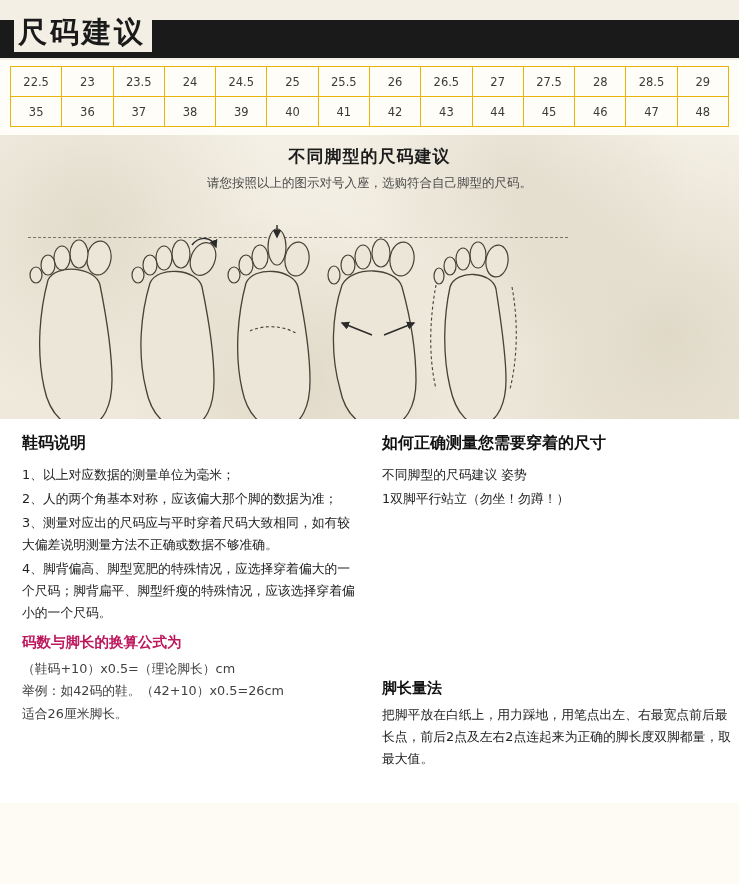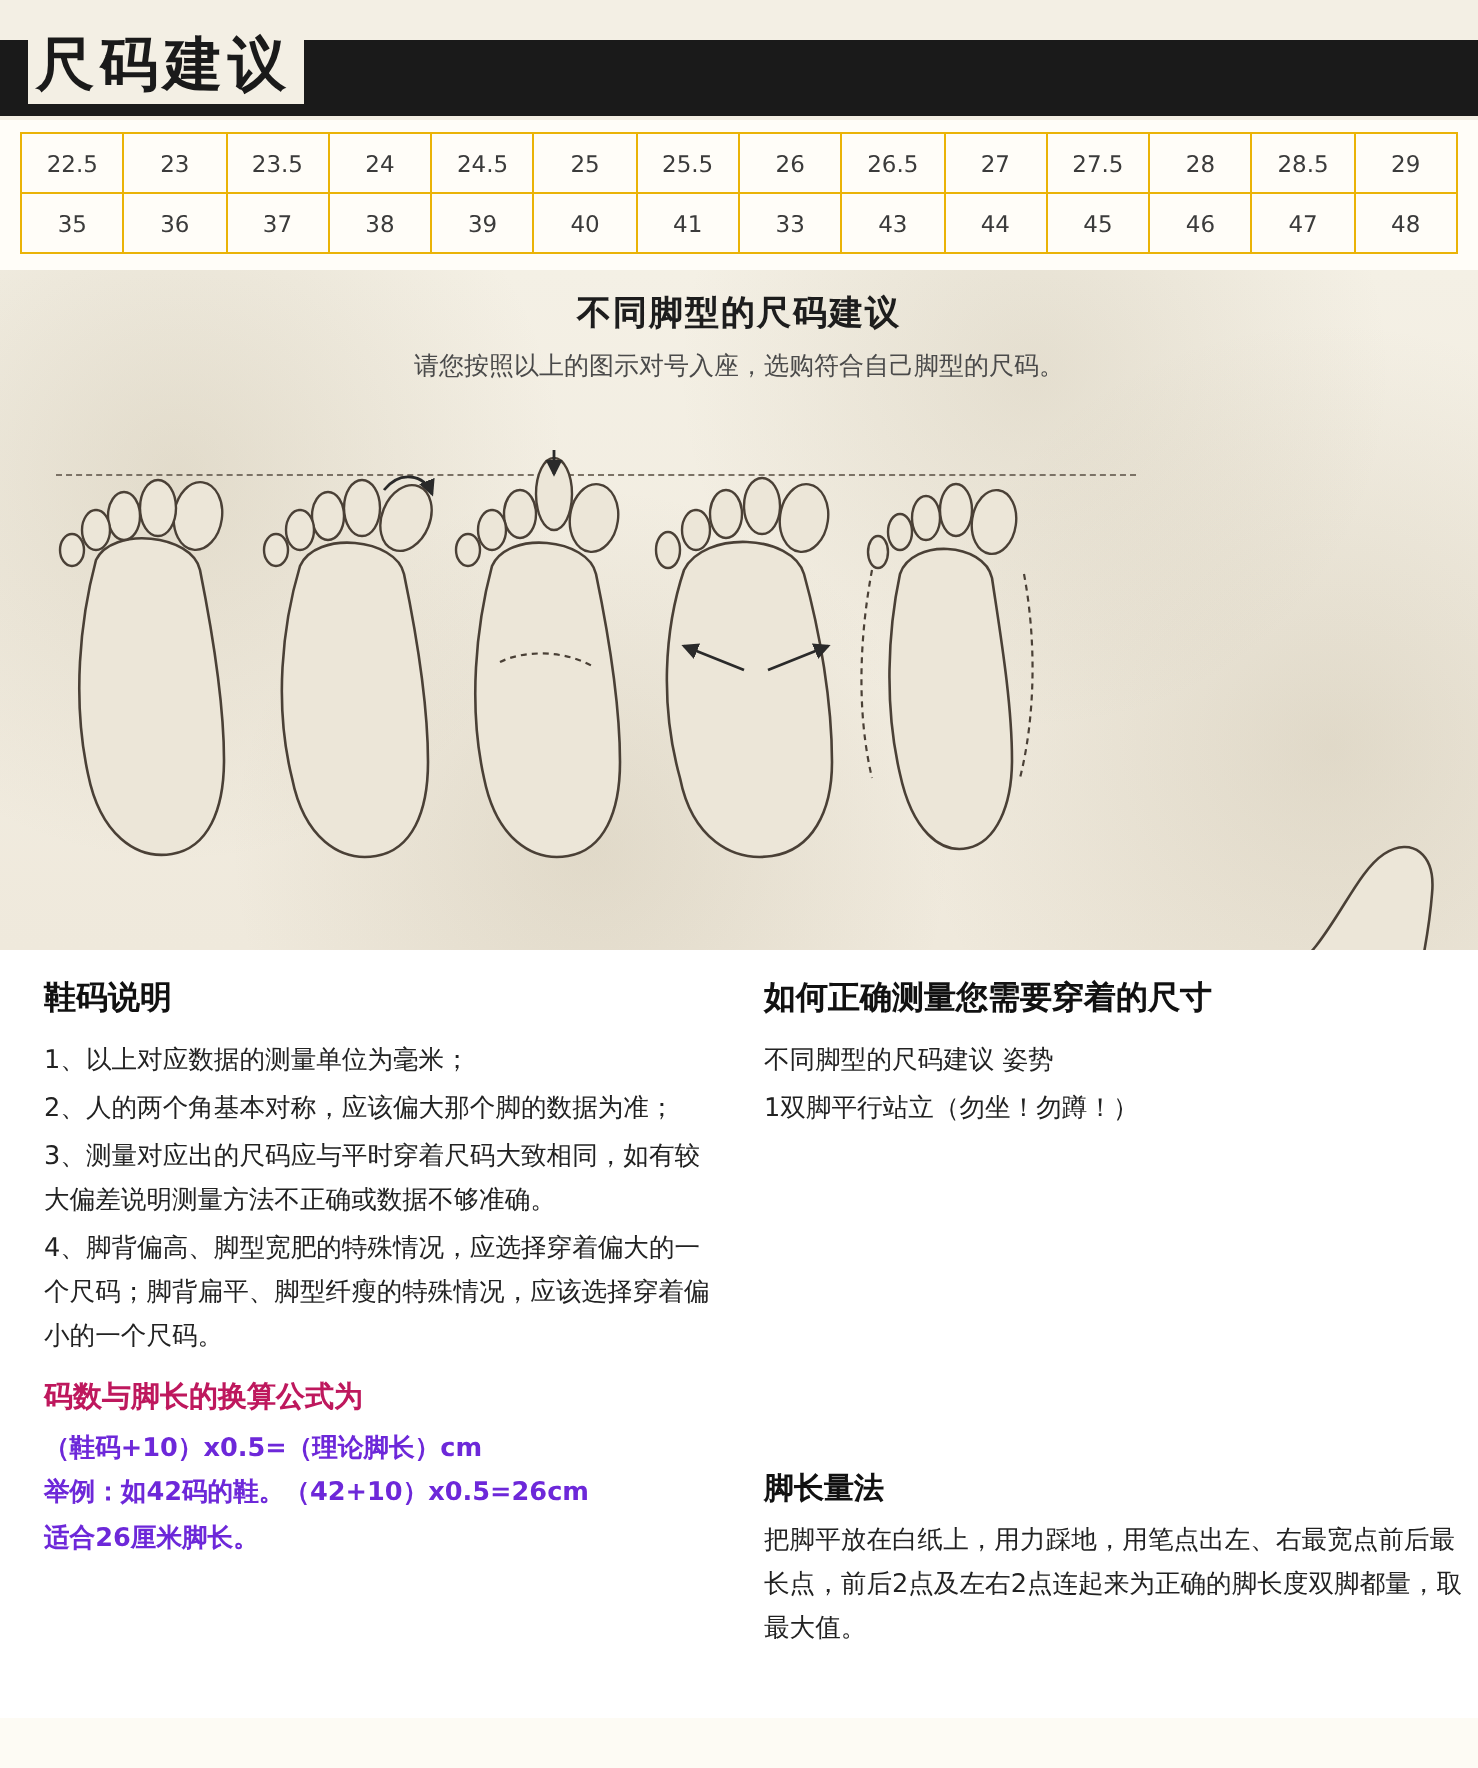--- a/index.html
+++ b/index.html
@@ -54,21 +54,21 @@
     font-size: 11.5px;
     color: #3b3b3b;
     height: 30px;
     padding: 0;
     font-family: "DejaVu Sans", "Liberation Sans", sans-serif;
   }
 
   
   .foot-section {
     position: relative;
-    height: 340px;
+    height: 284px;
     background: #7dd3fc;
     overflow: hidden;
   }
   .foot-section .paper-tex {
     position: absolute; inset: 0;
     background:
       radial-gradient(circle at 12% 30%, rgba(160,145,110,0.20) 0%, rgba(160,145,110,0) 28%),
       radial-gradient(circle at 70% 15%, rgba(150,135,100,0.16) 0%, rgba(150,135,100,0) 30%),
       radial-gradient(circle at 40% 85%, rgba(150,135,100,0.17) 0%, rgba(150,135,100,0) 34%),
       radial-gradient(circle at 90% 70%, rgba(150,135,100,0.18) 0%, rgba(150,135,100,0) 30%),
@@ -133,24 +133,23 @@
     margin: 0 0 2px 0;
   }
   .h-blue {
     font-size: 14.5px;
     font-weight: bold;
     color: #be185d;
     margin: 9px 0 6px 0;
   }
   .p-blue {
     font-size: 12.8px;
-    color: #6d28d9;
+    color: #404040;
     line-height: 1.75;
     margin: 0;
-    font-weight: bold;
   }
   .h-sub {
     font-size: 15px;
     font-weight: bold;
     color: #111;
     margin: 8px 0 6px 0;
   }
 </style>
 </head>
 <body>
@@ -180,21 +179,21 @@
         <td>29</td>
       </tr>
       <tr>
         <td>35</td>
         <td>36</td>
         <td>37</td>
         <td>38</td>
         <td>39</td>
         <td>40</td>
         <td>41</td>
-        <td>33</td>
+        <td>42</td>
         <td>43</td>
         <td>44</td>
         <td>45</td>
         <td>46</td>
         <td>47</td>
         <td>48</td>
       </tr>
     </tbody>
   </table>
 </div>

